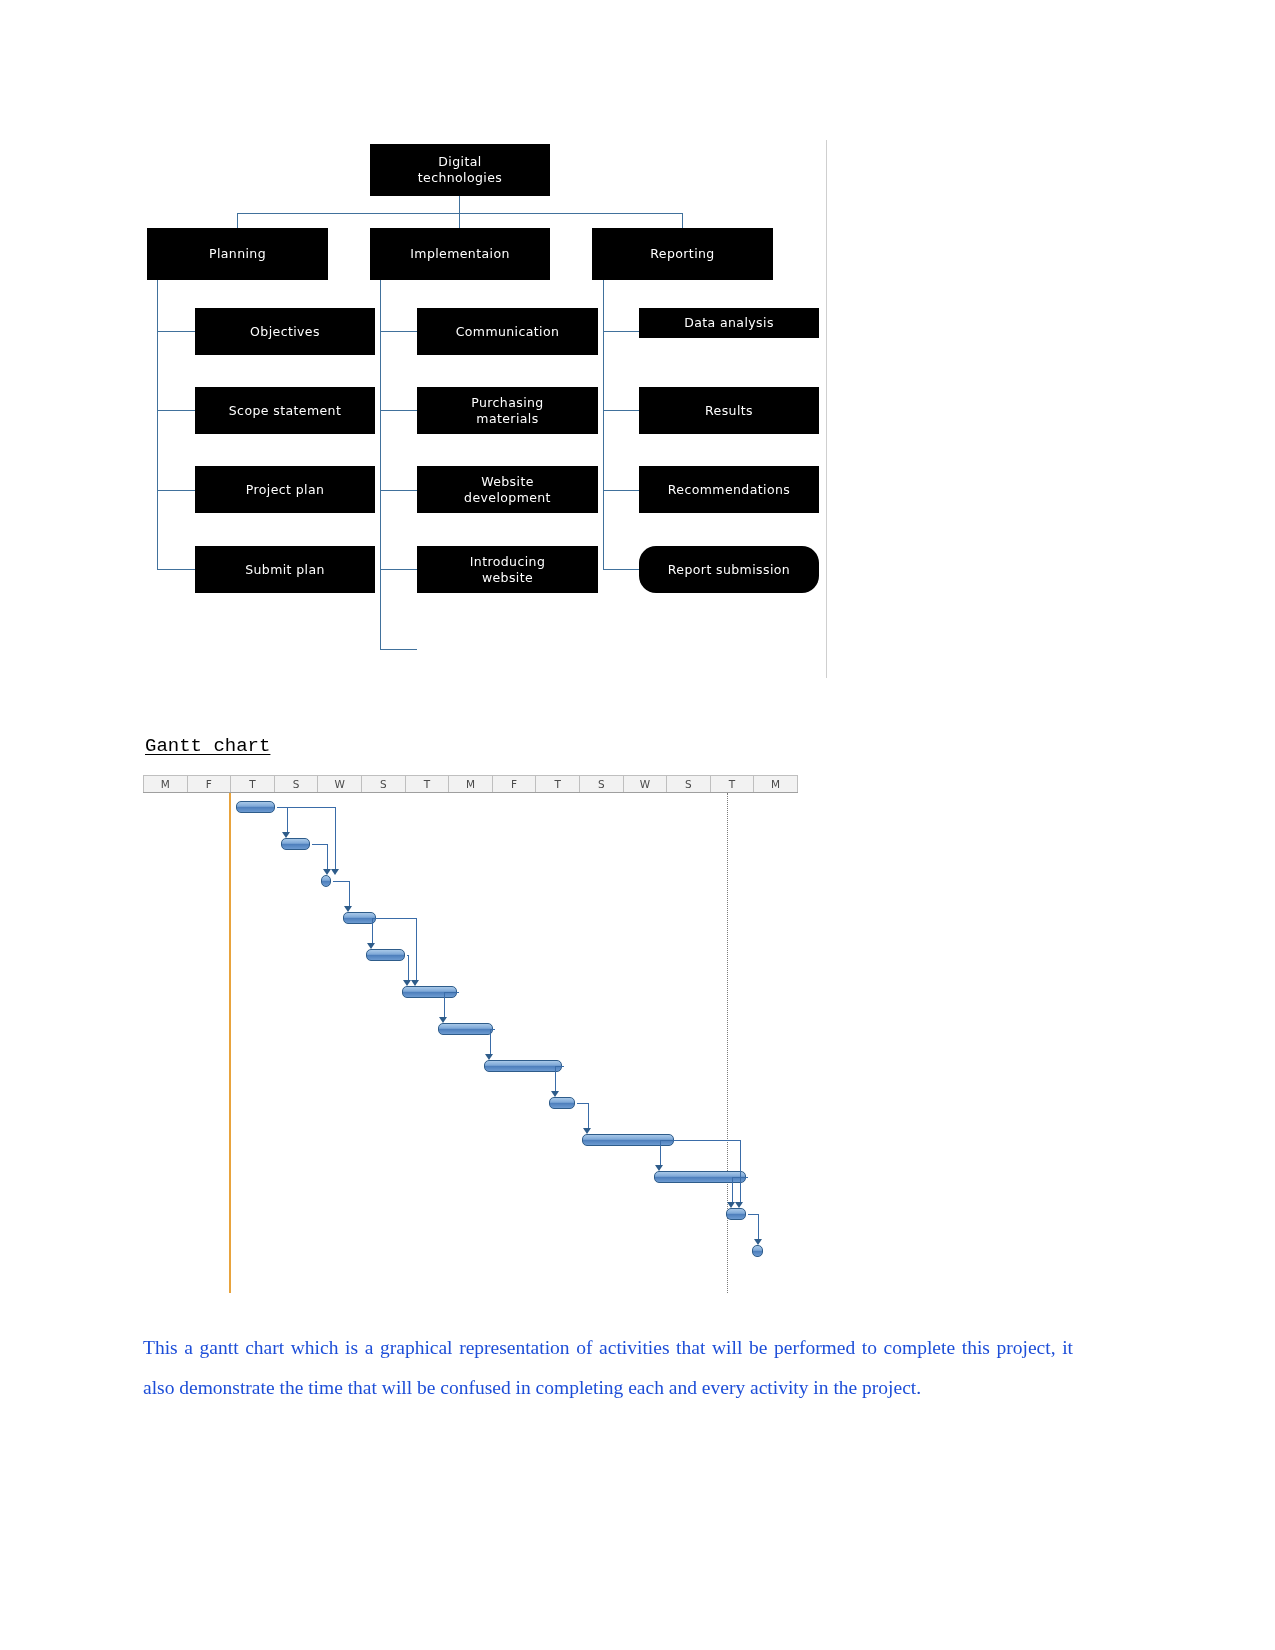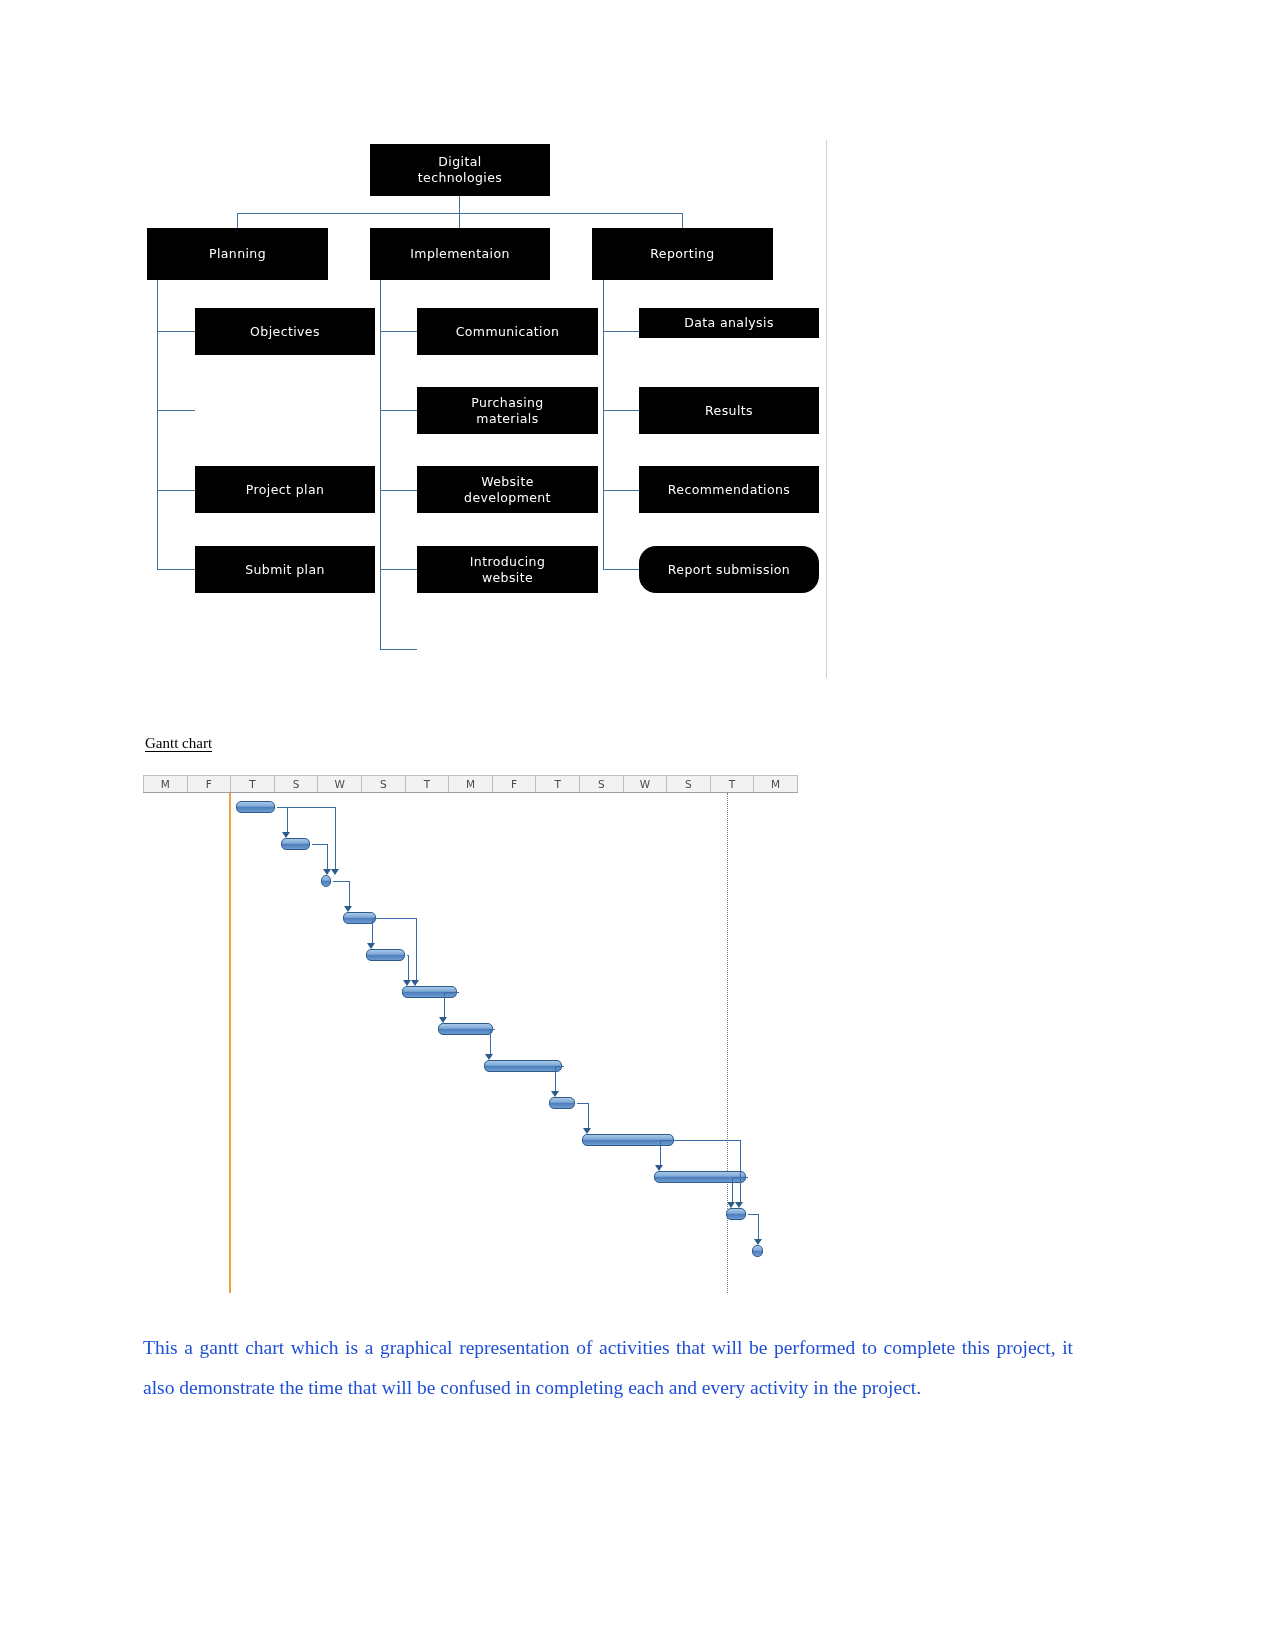--- a/index.html
+++ b/index.html
@@ -52,22 +52,22 @@
     width: 1px;
     height: 538px;
     background: #cfcfcf;
   }
 
   
   #gantt-heading {
     position: absolute;
     left: 145px;
     top: 735px;
-    font-family: Liberation Serif, serif;
-    font-size: 15px;
+    font-family: Liberation Mono, monospace;
+    font-size: 19px;
     color: #000000;
     text-decoration: underline;
     text-underline-offset: 3px;
   }
   #gantt-wrap {
     position: absolute;
     left: 143px;
     top: 775px;
     width: 655px;
     height: 520px;
@@ -172,20 +172,21 @@
   <div class="wbs-box" style="left:225px; top:98px; width:180px; height:52px;">Implementaion</div>
   <div class="wbs-box" style="left:447px; top:98px; width:181px; height:52px;">Reporting</div>
 
   <div class="wbs-line v" style="left:12px; top:150px; height:290px;"></div>
   <div class="wbs-line h" style="left:12px; top:201px; width:38px;"></div>
   <div class="wbs-line h" style="left:12px; top:280px; width:38px;"></div>
   <div class="wbs-line h" style="left:12px; top:360px; width:38px;"></div>
   <div class="wbs-line h" style="left:12px; top:439px; width:38px;"></div>
 
   <div class="wbs-box" style="left:50px; top:178px; width:180px; height:47px;">Objectives</div>
+  <div class="wbs-box" style="left:50px; top:257px; width:180px; height:47px;">Scope statement</div>
   <div class="wbs-box" style="left:50px; top:416px; width:180px; height:47px;">Submit plan</div>
   <div class="wbs-box" style="left:50px; top:336px; width:180px; height:47px;">Project plan</div>
 
   <div class="wbs-line v" style="left:235px; top:150px; height:370px;"></div>
   <div class="wbs-line h" style="left:235px; top:201px; width:37px;"></div>
   <div class="wbs-line h" style="left:235px; top:280px; width:37px;"></div>
   <div class="wbs-line h" style="left:235px; top:360px; width:37px;"></div>
   <div class="wbs-line h" style="left:235px; top:439px; width:37px;"></div>
   <div class="wbs-line h" style="left:235px; top:519px; width:37px;"></div>
 

